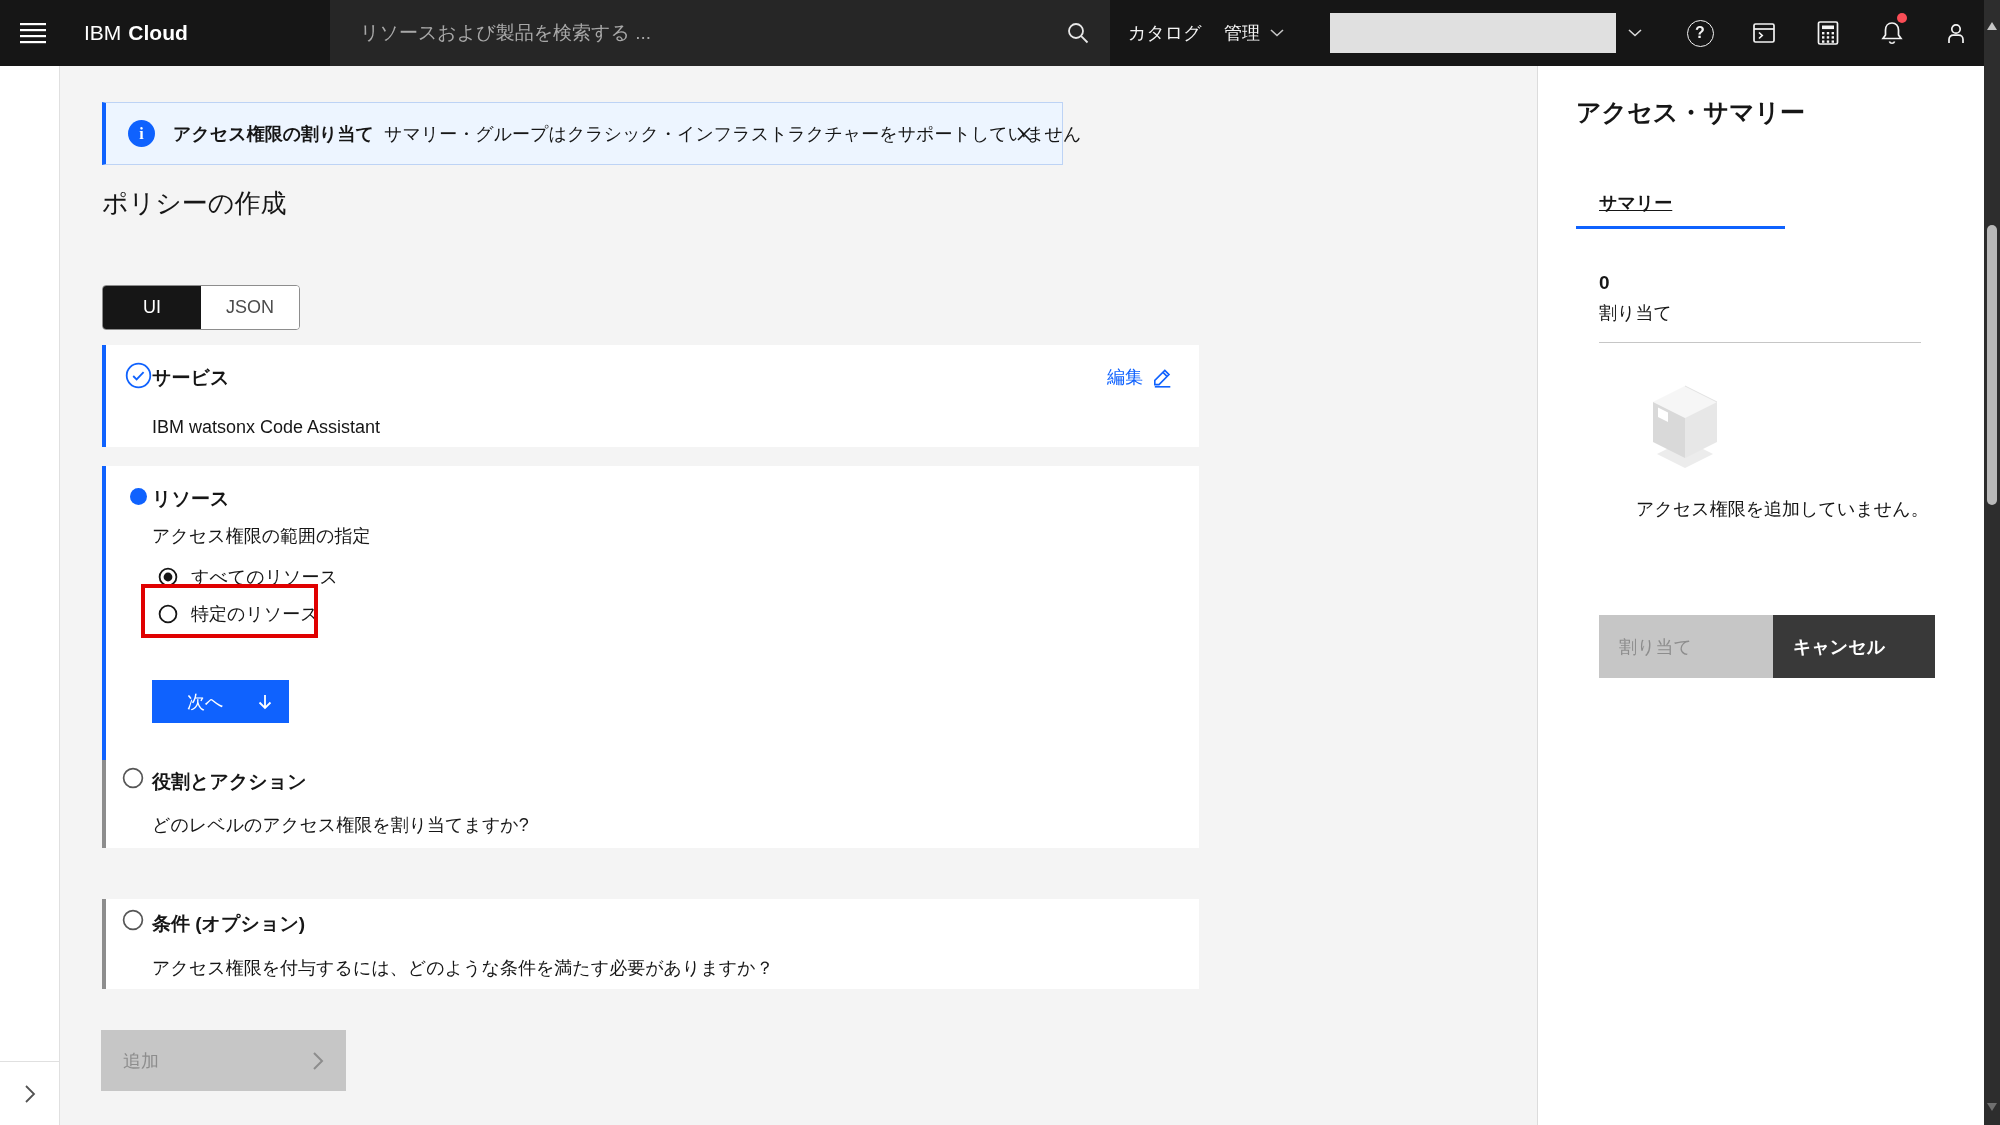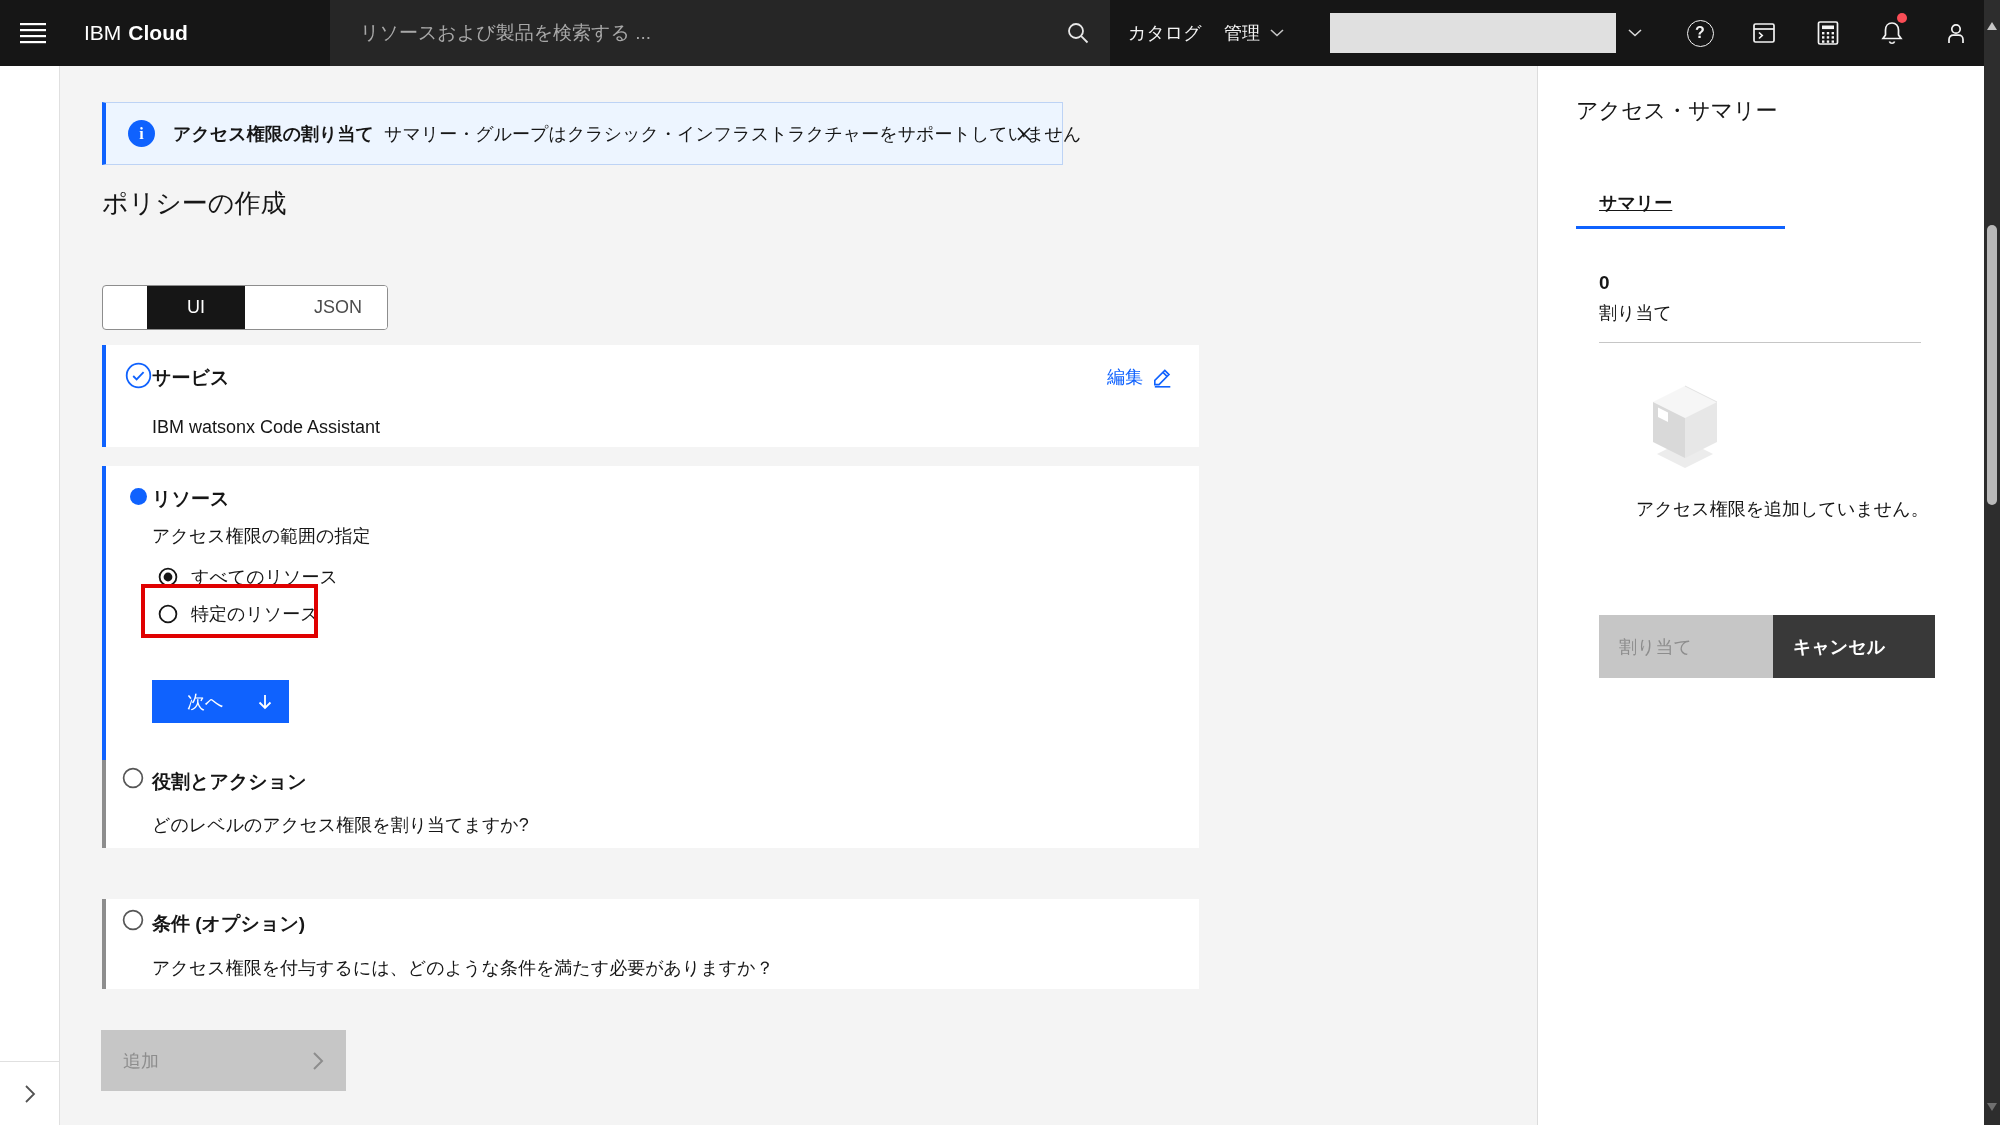--- a/index.html
+++ b/index.html
@@ -37,21 +37,21 @@
   
   .banner { position:absolute; left:102px; top:102px; width:961px; height:63px; background:#edf5ff; border:1px solid #bdd3f5; border-left:4px solid #0f62fe; display:flex; align-items:center; }
   .banner-info { margin-left:22px; width:27px; height:27px; border-radius:50%; background:#0f62fe; color:#fff; font-size:16px; font-weight:700; font-family:"Liberation Serif","DejaVu Serif",serif; display:flex; align-items:center; justify-content:center; flex:none; }
   .banner-text { margin-left:18px; font-size:18px; white-space:nowrap; }
   .banner-text b { font-weight:700; margin-right:10px; }
   .banner-close { position:absolute; right:22px; top:50%; transform:translateY(-50%); width:32px; height:32px; display:flex; align-items:center; justify-content:center; cursor:pointer; }
 
   
   .page-title { position:absolute; left:102px; top:186px; font-size:26px; font-weight:400; }
   .toggle { position:absolute; left:102px; top:285px; height:45px; display:flex; border:1px solid #8d8d8d; border-radius:4px; overflow:hidden; background:#fff; }
-  .tg { width:98px; display:flex; align-items:center; justify-content:center; font-size:18px; cursor:pointer;margin-left:44px; }
+  .tg { width:98px; display:flex; align-items:center; justify-content:center; font-size:18px; cursor:pointer; }
   .tg-on { background:#161616; color:#fff; }
   .tg-off { background:#fff; color:#4c4c4c; }
 
   
   .card { position:absolute; left:102px; width:1097px; background:#fff; border-left:4px solid #0f62fe; }
   #card-service  { top:345px; height:102px; }
   #card-resource { top:466px; height:300px; }
   #card-roles    { top:760px; height:88px;  border-left-color:#8d8d8d; }
   #card-cond     { top:899px; height:90px;  border-left-color:#8d8d8d; }
   .step-icon { position:absolute; }
@@ -72,21 +72,21 @@
   #card-roles .card-title { left:46px; top:9px; }
   #card-roles .card-desc { left:46px; top:53px; }
   #card-cond .step-icon { left:16px; top:10px; }
   #card-cond .card-title { left:46px; top:12px; }
   #card-cond .card-desc { left:46px; top:57px; }
 
   .add-btn { position:absolute; left:101px; top:1030px; width:245px; height:61px; background:#c6c6c6; color:#8d8d8d; font-size:18px; display:flex; align-items:center; justify-content:space-between; padding:0 22px; cursor:not-allowed; border:none; }
 
   
   .panel { position:absolute; left:1537px; top:66px; width:447px; height:1059px; background:#fff; border-left:1px solid #dcdcdc; }
-  .panel-title { position:absolute; left:38px; top:30px; font-size:22px; font-weight:400; white-space:nowrap; }
+  .panel-title { position:absolute; left:38px; top:30px; font-size:25px; font-weight:700; white-space:nowrap; }
   .panel-tab { position:absolute; left:61px; top:125px; font-size:18px; font-weight:700; cursor:pointer;text-decoration:underline; }
   .panel-tab-line { position:absolute; left:38px; top:160px; width:209px; height:3px; background:#0f62fe; }
   .panel-count { position:absolute; left:61px; top:206px; font-size:19px; font-weight:700; }
   .panel-count-label { position:absolute; left:61px; top:235px; font-size:18px; }
   .panel-divider { position:absolute; left:61px; top:276px; width:322px; height:1px; background:#c6c6c6; }
   .panel-cube { position:absolute; left:113px; top:318px; }
   .panel-empty { position:absolute; left:98px; top:431px; width:252px; text-align:center; font-size:18px; white-space:nowrap; }
   .btn-assign { position:absolute; left:61px; top:549px; width:174px; height:63px; background:#c6c6c6; color:#8d8d8d; font-size:18px; display:flex; align-items:center; padding-left:20px; cursor:not-allowed; border:none; }
   .btn-cancel { position:absolute; left:235px; top:549px; width:162px; height:63px; background:#393939; color:#fff; font-size:18px; font-weight:700; display:flex; align-items:center; padding-left:20px; cursor:pointer; border:none; }
 

